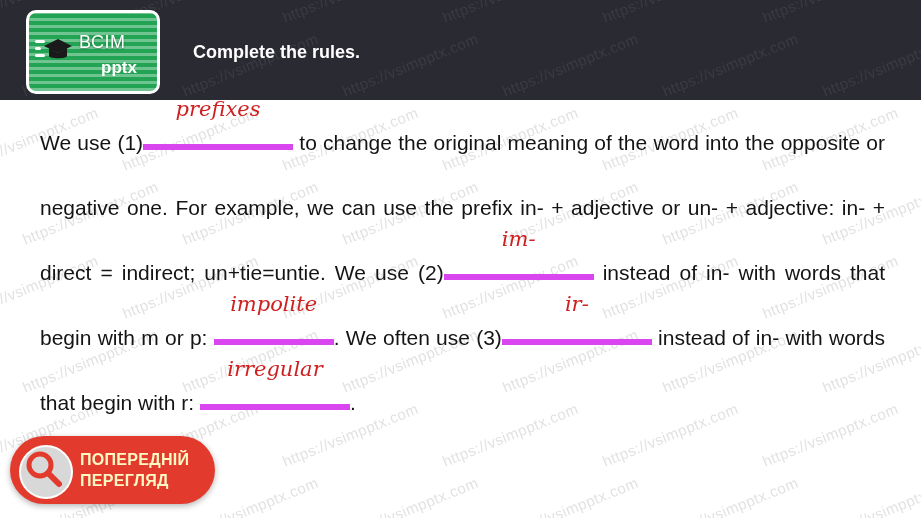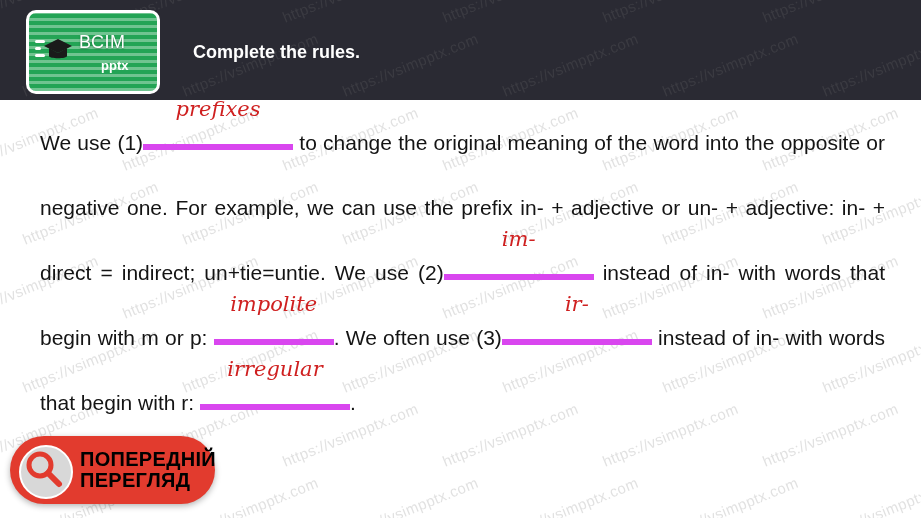--- a/index.html
+++ b/index.html
@@ -100,21 +100,21 @@
     font-weight: normal;
     letter-spacing: 0.5px;
     z-index: 3;
     text-shadow: 0 1px 2px rgba(0,0,0,0.35);
   }
   #logo-sub {
     position: absolute;
     left: 72px;
     top: 45px;
     color: #ffffff;
-    font-size: 13px;
+    font-size: 17px;
     font-weight: bold;
     z-index: 3;
   }
   #logo-lines {
     position: absolute;
     left: 6px;
     top: 27px;
     z-index: 3;
   }
   .logo-line {
@@ -182,22 +182,22 @@
     width: 50px;
     height: 50px;
     border-radius: 50%;
     background: #d8d8d8;
     border: 2px solid #ffffff;
   }
   #preview-text {
     position: absolute;
     left: 70px;
     top: 13px;
-    color: #000000;
-    font-size: 20px;
+    color: #fef9c3;
+    font-size: 16px;
     font-weight: bold;
     line-height: 21px;
     letter-spacing: 0.3px;
   }
 </style>
 </head>
 <body>
 
 <div id="page">
 

